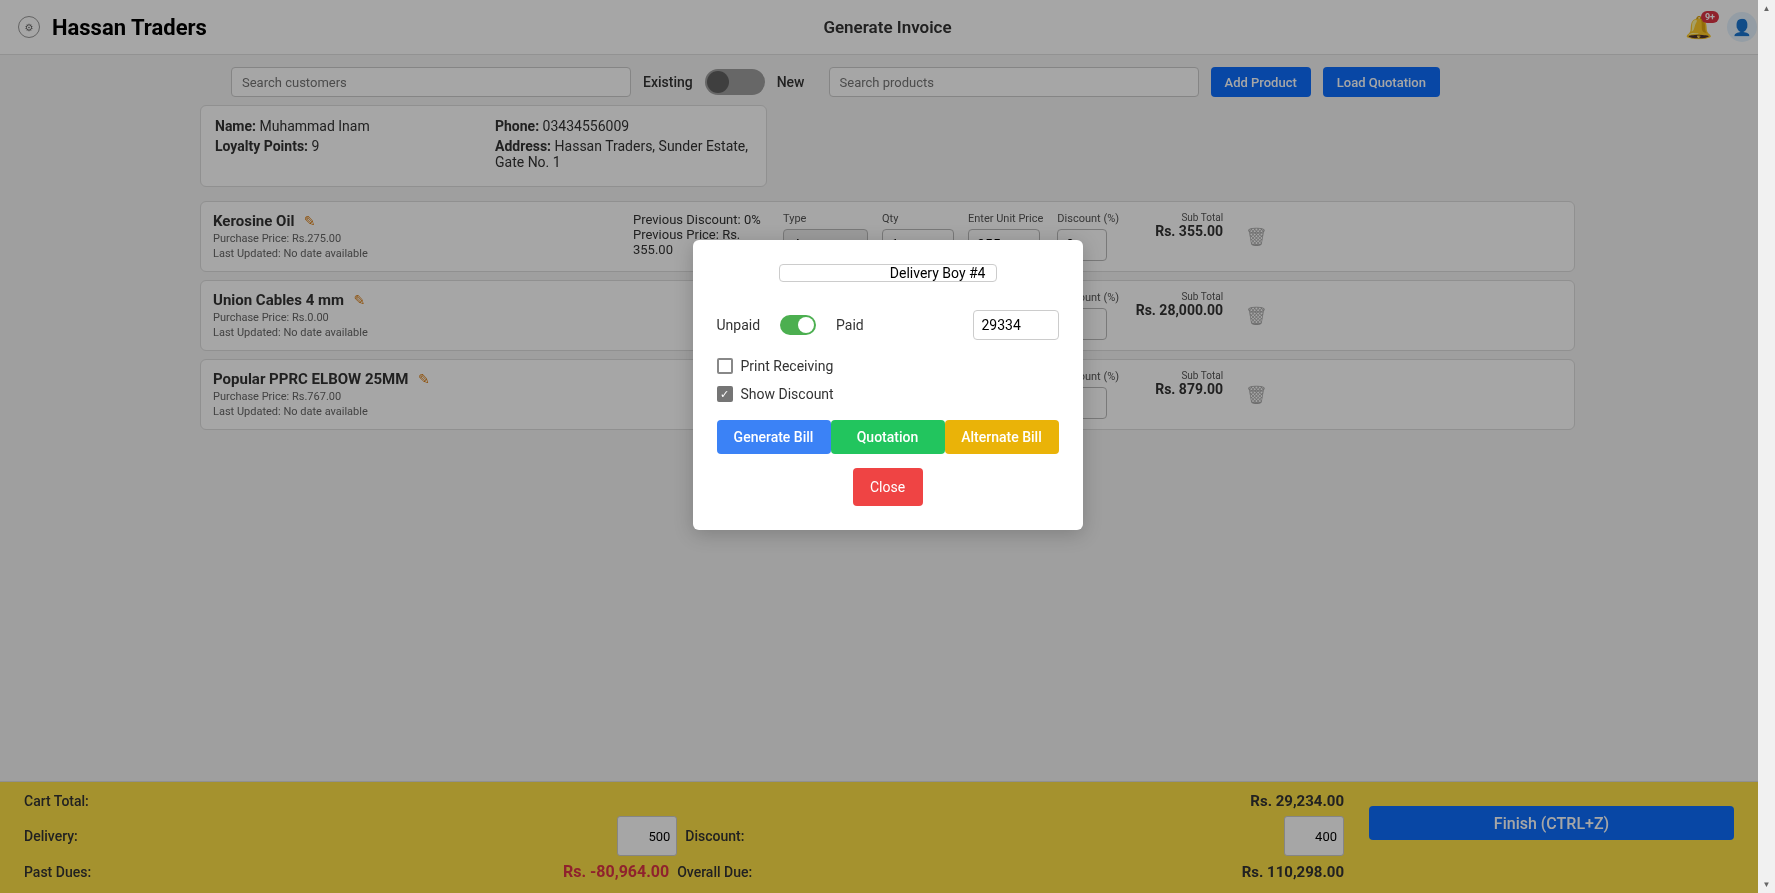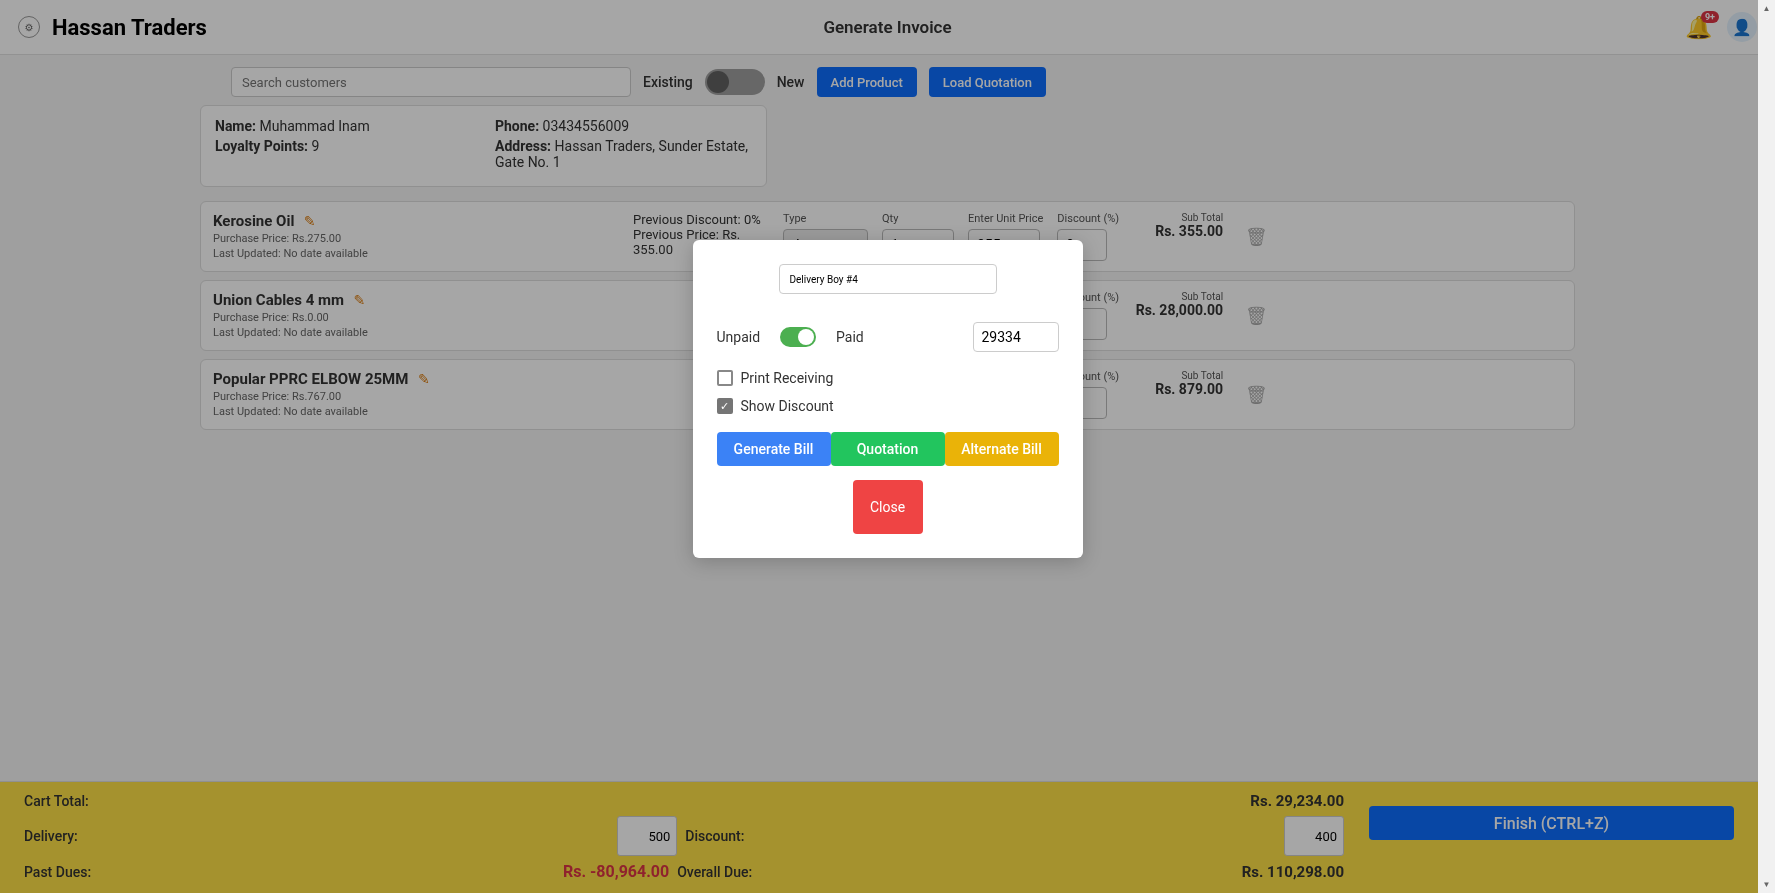--- a/index.html
+++ b/index.html
@@ -58,35 +58,35 @@
 .footer-row { display: flex; align-items: center; margin-bottom: 6px; font-size: 14px; }
 .footer-row .label { font-weight: 500; }
 .footer-row .spacer { flex: 1; }
 .footer-val { font-weight: 700; font-size: 15px; min-width: 120px; text-align: right; }
 .small-input { width: 60px; height: 40px; border: 1px solid #ccc; border-radius: 3px; text-align: right; padding: 0 6px; font-size: 13px; }
 .past-dues-val { color: #dc3545; font-weight: 700; font-size: 16px; }
 .finish-btn { position: absolute; right: 24px; top: 24px; width: 365px; height: 34px; background: #0d6efd; color: #fff; border: none; border-radius: 4px; font-size: 16px; font-weight: 500; cursor: pointer; }
 
 .overlay { position: absolute; inset: 0; background: rgba(0,0,0,0.35); display: flex; align-items: flex-start; justify-content: center; padding-top: 240px; }
 .modal { width: 390px; background: #fff; border-radius: 6px; padding: 24px; box-shadow: 0 4px 20px rgba(0,0,0,0.2); }
-.modal-input { width: 218px; height: 30px; border: 1px solid #ccc; border-radius: 4px; padding: 0 10px; font-size: 10px; display: block; margin: 0 auto 28px auto; }
+.modal-input { width: 218px; height: 18px; border: 1px solid #ccc; border-radius: 4px; padding: 0 10px; font-size: 14px; display: block; margin: 0 auto 28px auto; text-align: right; }
 .modal-row { display: flex; align-items: center; margin-bottom: 18px; }
 .paid-toggle-wrap { display: flex; align-items: center; gap: 20px; }
 .paid-toggle { width: 36px; height: 20px; background: #4caf50; border-radius: 10px; position: relative; }
 .paid-knob { width: 16px; height: 16px; background: #fff; border-radius: 50%; position: absolute; top: 2px; right: 2px; }
 .amount-input { width: 86px; height: 30px; border: 1px solid #ccc; border-radius: 4px; padding: 0 8px; font-size: 14px; margin-left: auto; }
 .check-row { display: flex; align-items: center; gap: 8px; margin-bottom: 12px; }
 .checkbox { width: 16px; height: 16px; border: 2px solid #888; border-radius: 2px; display: flex; align-items: center; justify-content: center; font-size: 11px; }
 .checkbox.checked { background: #757575; border-color: #757575; color: #fff; }
 .modal-btns { display: flex; gap: 0; margin-top: 18px; justify-content: flex-start; }
 .modal-btn { flex: 1; height: 34px; border: none; border-radius: 4px; font-size: 14px; font-weight: 500; cursor: pointer; color: #fff; }
 .btn-gen { background: #3b82f6; }
 .btn-quote { background: #22c55e; }
 .btn-alt { background: #eab308; }
-.btn-close { background: #ef4444; width: 70px; height: 54px; display: block; margin: 14px auto 0 auto; color: #fff; border: none; border-radius: 4px; font-size: 14px; cursor: pointer; }
+.btn-close { background: #ef4444; width: 70px; height: 38px; display: block; margin: 14px auto 0 auto; color: #fff; border: none; border-radius: 4px; font-size: 14px; cursor: pointer; }
 </style>
 </head>
 <body>
 
 <div class="header">
   <div class="logo">⚙</div>
   <div class="brand">Hassan Traders</div>
   <div class="header-title">Generate Invoice</div>
   <div class="header-right">
     <div class="bell">
@@ -98,20 +98,21 @@
 </div>
 
 <div class="content">
   <div class="top-row">
     <input class="search-input search-customers" placeholder="Search customers" style="">
     <span class="toggle-label">Existing</span>
     <div class="toggle-switch">
         <div class="toggle-knob"></div>
       </div>
     <span class="toggle-label">New</span>
+    <input class="search-input search-products" style="margin-left: 12px;" placeholder="Search products">
     <button class="btn btn-primary">Add Product</button>
     <button class="btn btn-primary">Load Quotation</button>
   </div>
 
   <div class="customer-card">
     <div class="customer-row">
       <div class="customer-left">
         <div class="customer-line"><span class="lbl">Name:</span> <span>Muhammad Inam</span></div>
         <div class="customer-line"><span class="lbl">Loyalty Points:</span> <span>9</span></div>
       </div>

